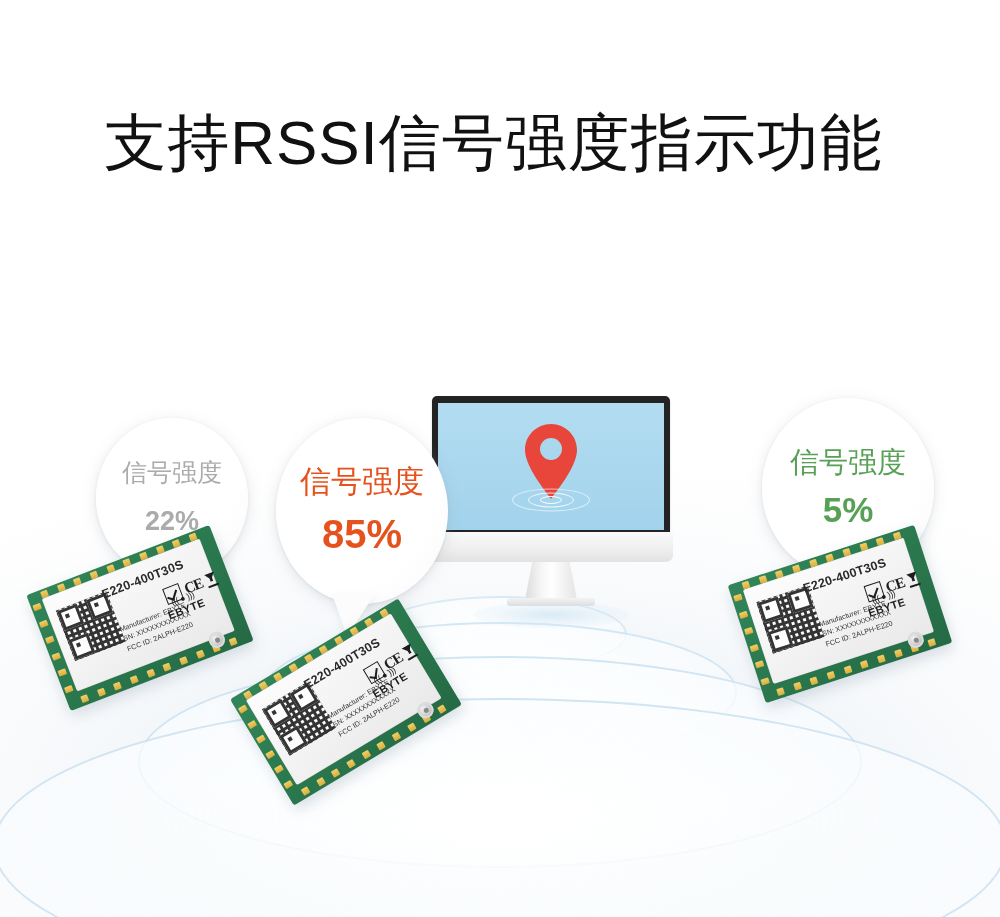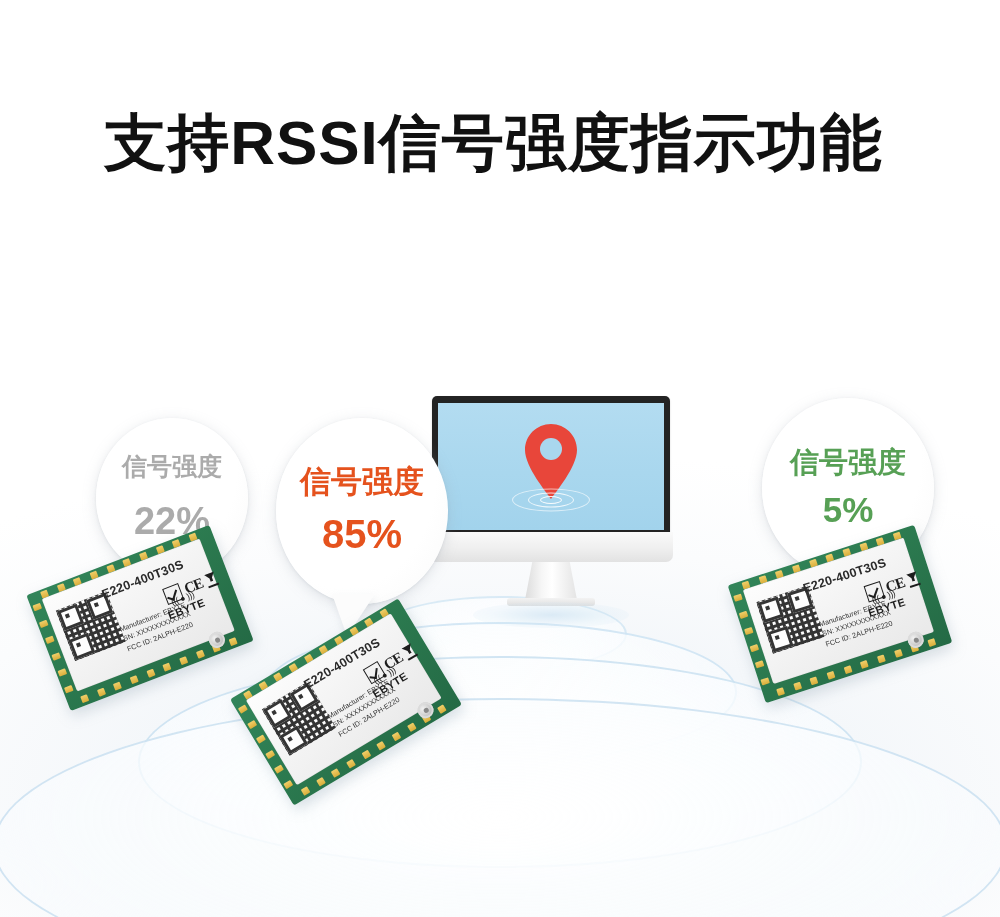--- a/index.html
+++ b/index.html
@@ -21,21 +21,21 @@
   }
 
   
   .title {
     position: absolute;
     left: 0; right: 13px;
     top: 112px;
     text-align: center;
     font-size: 62px;
     line-height: 1;
-    font-weight: bold;
+    font-weight: normal;
     color: #111111;
     letter-spacing: 1px;
     white-space: nowrap;
   }
   .subtitle {
     position: absolute;
     left: 0; right: 0;
     top: 240px;
     text-align: center;
     font-size: 34px;
@@ -170,31 +170,31 @@
     flex-direction: column;
     align-items: center;
     justify-content: center;
     text-align: center;
     line-height: 1.18;
   }
   .bubble .tail {
     position: absolute;
     width: 0; height: 0;
   }
-  .bubble .b-label { display: block; white-space: nowrap; font-weight: bold; }
+  .bubble .b-label { display: block; white-space: nowrap; }
   .bubble .b-value { display: block; font-weight: bold; white-space: nowrap; }
 
   
   .bubble-left {
     left: 96px; top: 418px;
     width: 152px; height: 160px;
     color: #ababab;
   }
   .bubble-left .b-label { font-size: 25px; }
-  .bubble-left .b-value { font-size: 38px; margin-top: 18px; }
+  .bubble-left .b-value { font-size: 27px; margin-top: 18px; }
   .bubble-left .tail {
     left: 52px; bottom: -26px;
     border-left: 13px solid transparent;
     border-right: 25px solid transparent;
     border-top: 34px solid #fbfbfb;
     filter: drop-shadow(1px 4px 4px rgba(150,160,170,0.20));
   }
 
   
   .bubble-center {

